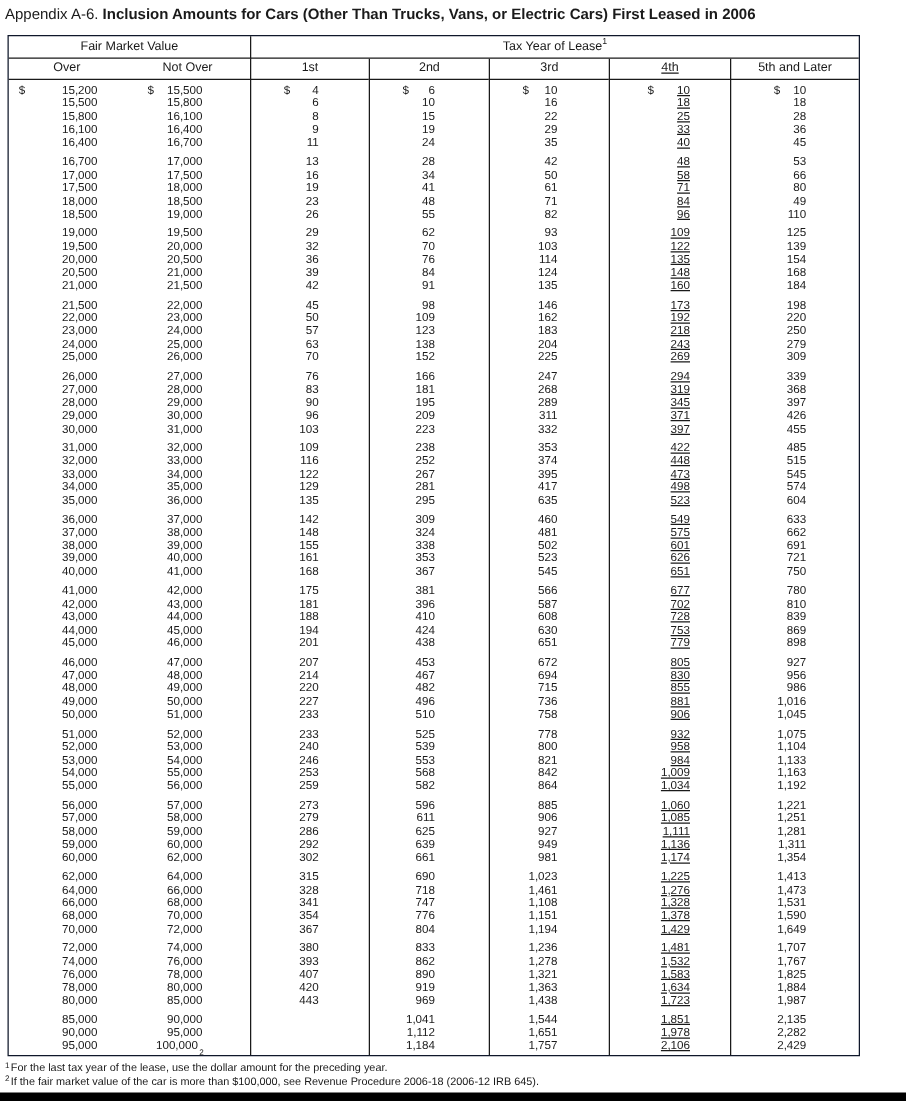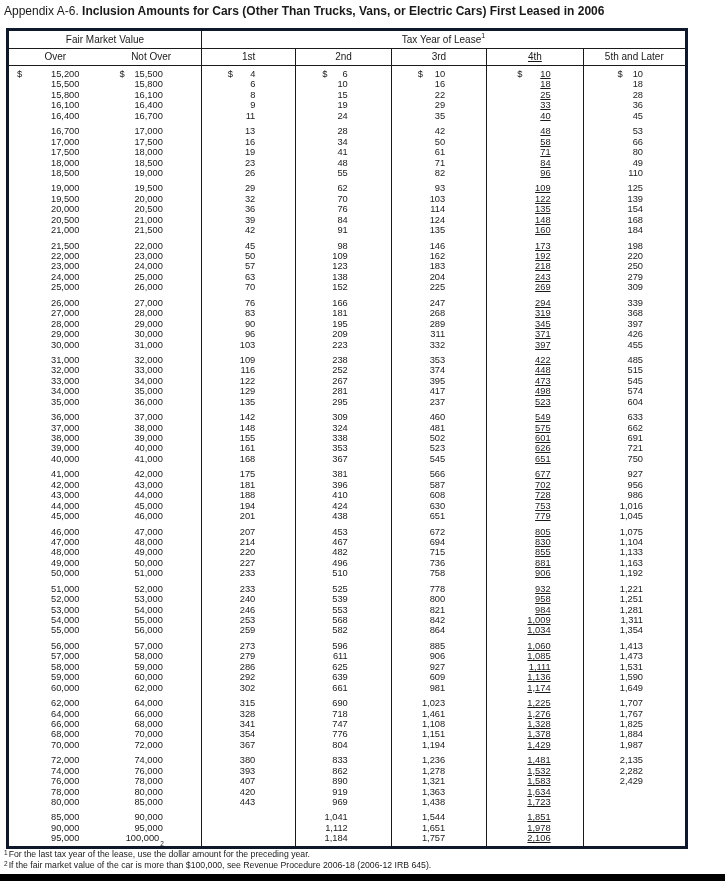--- a/index.html
+++ b/index.html
@@ -9,21 +9,21 @@
     overflow:hidden;
   }
   .title{
     position:absolute;top:4px;left:4px;font-size:12px;white-space:nowrap;
   }
   .title .prefix{font-weight:normal;}
   .title .main{font-weight:bold;}
 
   .ptable{
     position:absolute;top:28px;left:6px;width:682px;
-    border:3px solid #0f172a;box-sizing:border-box;background:#fff;
+    border:1px solid #0f172a;box-sizing:border-box;background:#fff;
   }
   .hrow{display:flex;box-sizing:border-box;}
   .hrow1 .hcell{height:18px;line-height:18px;}
   .hrow2 .hcell{height:17px;line-height:16px;}
   .hcell{
     box-sizing:border-box;text-align:center;font-size:10px;
     border-bottom:1px solid #1a1a1a;
   }
   .hcell sup{font-size:7px;vertical-align:top;line-height:10px;}
   .w-fmv{width:193px;}
@@ -510,21 +510,21 @@
           <div class="drow">268</div>
           <div class="drow">289</div>
           <div class="drow">311</div>
           <div class="drow">332</div>
         </div>
         <div class="group">
           <div class="drow">353</div>
           <div class="drow">374</div>
           <div class="drow">395</div>
           <div class="drow">417</div>
-          <div class="drow">237</div>
+          <div class="drow">635</div>
         </div>
         <div class="group">
           <div class="drow">460</div>
           <div class="drow">481</div>
           <div class="drow">502</div>
           <div class="drow">523</div>
           <div class="drow">545</div>
         </div>
         <div class="group">
           <div class="drow">566</div>
@@ -544,21 +544,21 @@
           <div class="drow">778</div>
           <div class="drow">800</div>
           <div class="drow">821</div>
           <div class="drow">842</div>
           <div class="drow">864</div>
         </div>
         <div class="group">
           <div class="drow">885</div>
           <div class="drow">906</div>
           <div class="drow">927</div>
-          <div class="drow">609</div>
+          <div class="drow">949</div>
           <div class="drow">981</div>
         </div>
         <div class="group">
           <div class="drow">1,023</div>
           <div class="drow">1,461</div>
           <div class="drow">1,108</div>
           <div class="drow">1,151</div>
           <div class="drow">1,194</div>
         </div>
         <div class="group">
@@ -714,20 +714,27 @@
           <div class="drow">545</div>
           <div class="drow">574</div>
           <div class="drow">604</div>
         </div>
         <div class="group">
           <div class="drow">633</div>
           <div class="drow">662</div>
           <div class="drow">691</div>
           <div class="drow">721</div>
           <div class="drow">750</div>
+        </div>
+        <div class="group">
+          <div class="drow">780</div>
+          <div class="drow">810</div>
+          <div class="drow">839</div>
+          <div class="drow">869</div>
+          <div class="drow">898</div>
         </div>
         <div class="group">
           <div class="drow">927</div>
           <div class="drow">956</div>
           <div class="drow">986</div>
           <div class="drow">1,016</div>
           <div class="drow">1,045</div>
         </div>
         <div class="group">
           <div class="drow">1,075</div>

